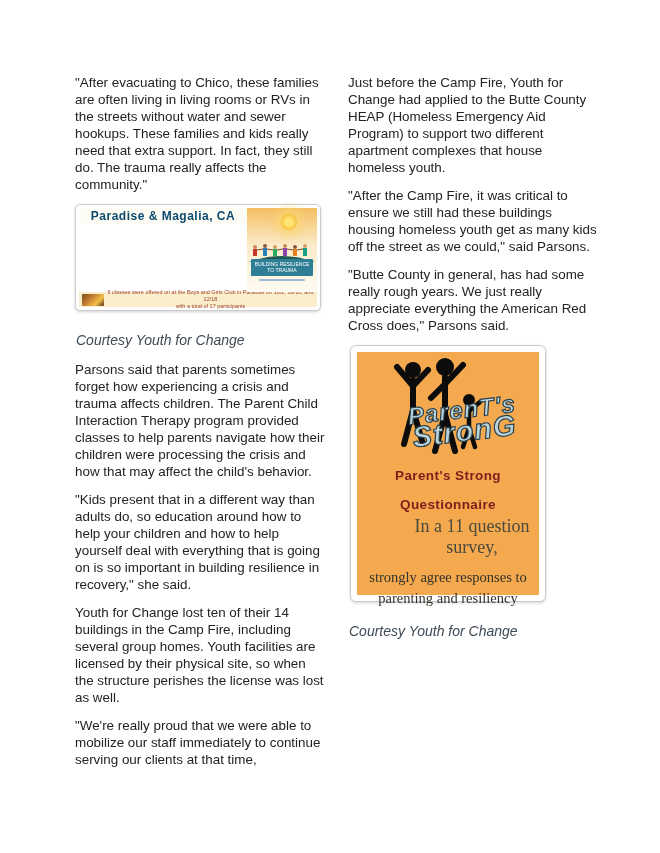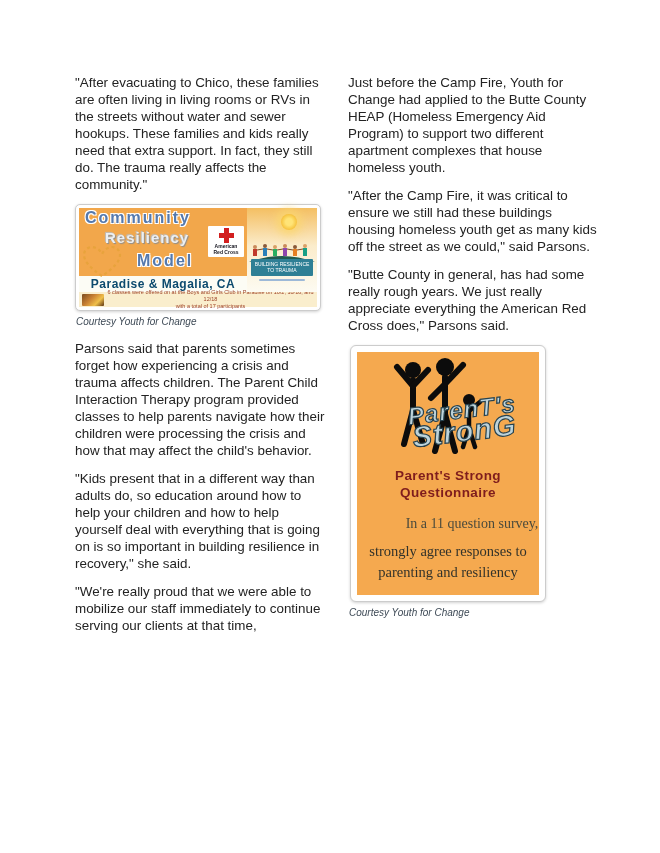--- a/index.html
+++ b/index.html
@@ -22,23 +22,23 @@
   }
   .col { width: 252px; }
   .col p {
     font-size: 13.4px;
     line-height: 17px;
     color: #232323;
     margin: 0 0 11px 0;
   }
   .fig-caption {
     font-style: italic;
-    font-size: 10px;
+    font-size: 14px;
     color: #3e4a56;
-    margin: 5px 0 13px 1px;
+    margin: 21px 0 13px 1px;
   }
 
   
   .crm-card {
     width: 246px;
     background: #ffffff;
     border: 1px solid #cccccc;
     border-radius: 5px;
     padding: 3px;
     box-shadow: 0 1px 3px rgba(0,0,0,0.18);
@@ -127,55 +127,40 @@
     transform: rotate(-7deg); text-align: center;
     font-weight: bold; font-style: italic;
     color: #bdd3da;
     -webkit-text-stroke: 1.2px #27424e;
     line-height: 0.82;
   }
   .ps-logo-1 { font-size: 24px; letter-spacing: 1px; }
   .ps-logo-2 { font-size: 29px; letter-spacing: 1px; }
   .ps-headings { position: absolute; top: 116px; width: 100%; text-align: center; }
   .ps-h1, .ps-h2 { font-size: 13.5px; font-weight: bold; color: #7f1d1d; letter-spacing: 0.4px; }
-  .ps-h2 { margin-top: 2px; }
+  .ps-h2 { margin-top: 14px; }
   .ps-serif {
     position: absolute; top: 164px; width: 100%; text-align: center;
     font-family: "Liberation Serif", serif;
   }
-  .ps-line1 { font-size: 14px; color: #4a4a3c; margin-bottom: 9px; padding-left: 48px; }
+  .ps-line1 { font-size: 18px; color: #4a4a3c; margin-bottom: 9px; padding-left: 48px; }
   .ps-line-big { font-size: 14.5px; color: #32322a; line-height: 1.45; }
 </style>
 </head>
 <body>
 
 <div class="page">
   <div class="columns">
 
     <div class="col">
       <p>"After evacuating to Chico, these families are often living in living rooms or RVs in the streets without water and sewer hookups. These families and kids really need that extra support. In fact, they still do. The trauma really affects the community."</p>
 
       <div class="crm-card">
         <div class="crm-top">
           <div class="crm-main">
-            <div class="crm-orange">
-              <div class="crm-t1">Community</div>
-              <div class="crm-t2">Resiliency</div>
-              <div class="crm-t3">Model</div>
-              <svg class="crm-heart" width="44" height="36" viewBox="0 0 44 36">
-                <path d="M22 32 C10 24 4 17 4 11 C4 6 8 3 12 3 C16 3 20 6 22 10 C24 6 28 3 32 3 C36 3 40 6 40 11 C40 17 34 24 22 32 Z" fill="none" stroke="#e8a33c" stroke-width="2.2" stroke-dasharray="3 3"></path>
-              </svg>
-              <div class="crm-redcross">
-                <div class="cross"></div>
-                <div class="crm-redcross-label">
-                  <div>American</div>
-                  <div>Red Cross</div>
-                </div>
-              </div>
-            </div>
             <div class="crm-paradise">Paradise &amp; Magalia, CA</div>
           </div>
           <div class="crm-flyer">
             <div class="flyer-sun"></div>
             <svg class="flyer-people" width="66" height="22" viewBox="0 0 66 22">
               <path d="M0 22 Q33 10 66 22 Z" fill="#1f5a50"></path>
               <g stroke-width="1">
                 <circle cx="6" cy="7" r="2" fill="#c98a5a"></circle>
                   <rect x="4" y="9" width="4" height="7" fill="#c0392b"></rect>
                 <circle cx="16" cy="6" r="2" fill="#8a5a3a"></circle>
@@ -200,20 +185,21 @@
           <div class="crm-fineprint">
             <div>6 classes were offered on at the Boys and Girls Club in Paradise on 10/2, 10/18, and 12/18</div>
             <div>with a total of 17 participants</div>
           </div>
         </div>
       </div>
       <div class="fig-caption">Courtesy Youth for Change</div>
 
       <p>Parsons said that parents sometimes forget how experiencing a crisis and trauma affects children. The Parent Child Interaction Therapy program provided classes to help parents navigate how their children were processing the crisis and how that may affect the child's behavior.</p>
       <p>"Kids present that in a different way than adults do, so education around how to help your children and how to help yourself deal with everything that is going on is so important in building resilience in recovery," she said.</p>
+      <p>Youth for Change lost ten of their 14 buildings in the Camp Fire, including several group homes. Youth facilities are licensed by their physical site, so when the structure perishes the license was lost as well.</p>
       <p>"We're really proud that we were able to mobilize our staff immediately to continue serving our clients at that time,</p>
     </div>
 
     <div class="col">
       <p>Just before the Camp Fire, Youth for Change had applied to the Butte County HEAP (Homeless Emergency Aid Program) to support two different apartment complexes that house homeless youth.</p>
       <p>"After the Camp Fire, it was critical to ensure we still had these buildings housing homeless youth get as many kids off the street as we could," said Parsons.</p>
       <p>"Butte County in general, has had some really rough years. We just really appreciate everything the American Red Cross does," Parsons said.</p>
 
       <div class="ps-card">
         <div class="ps-inner">

